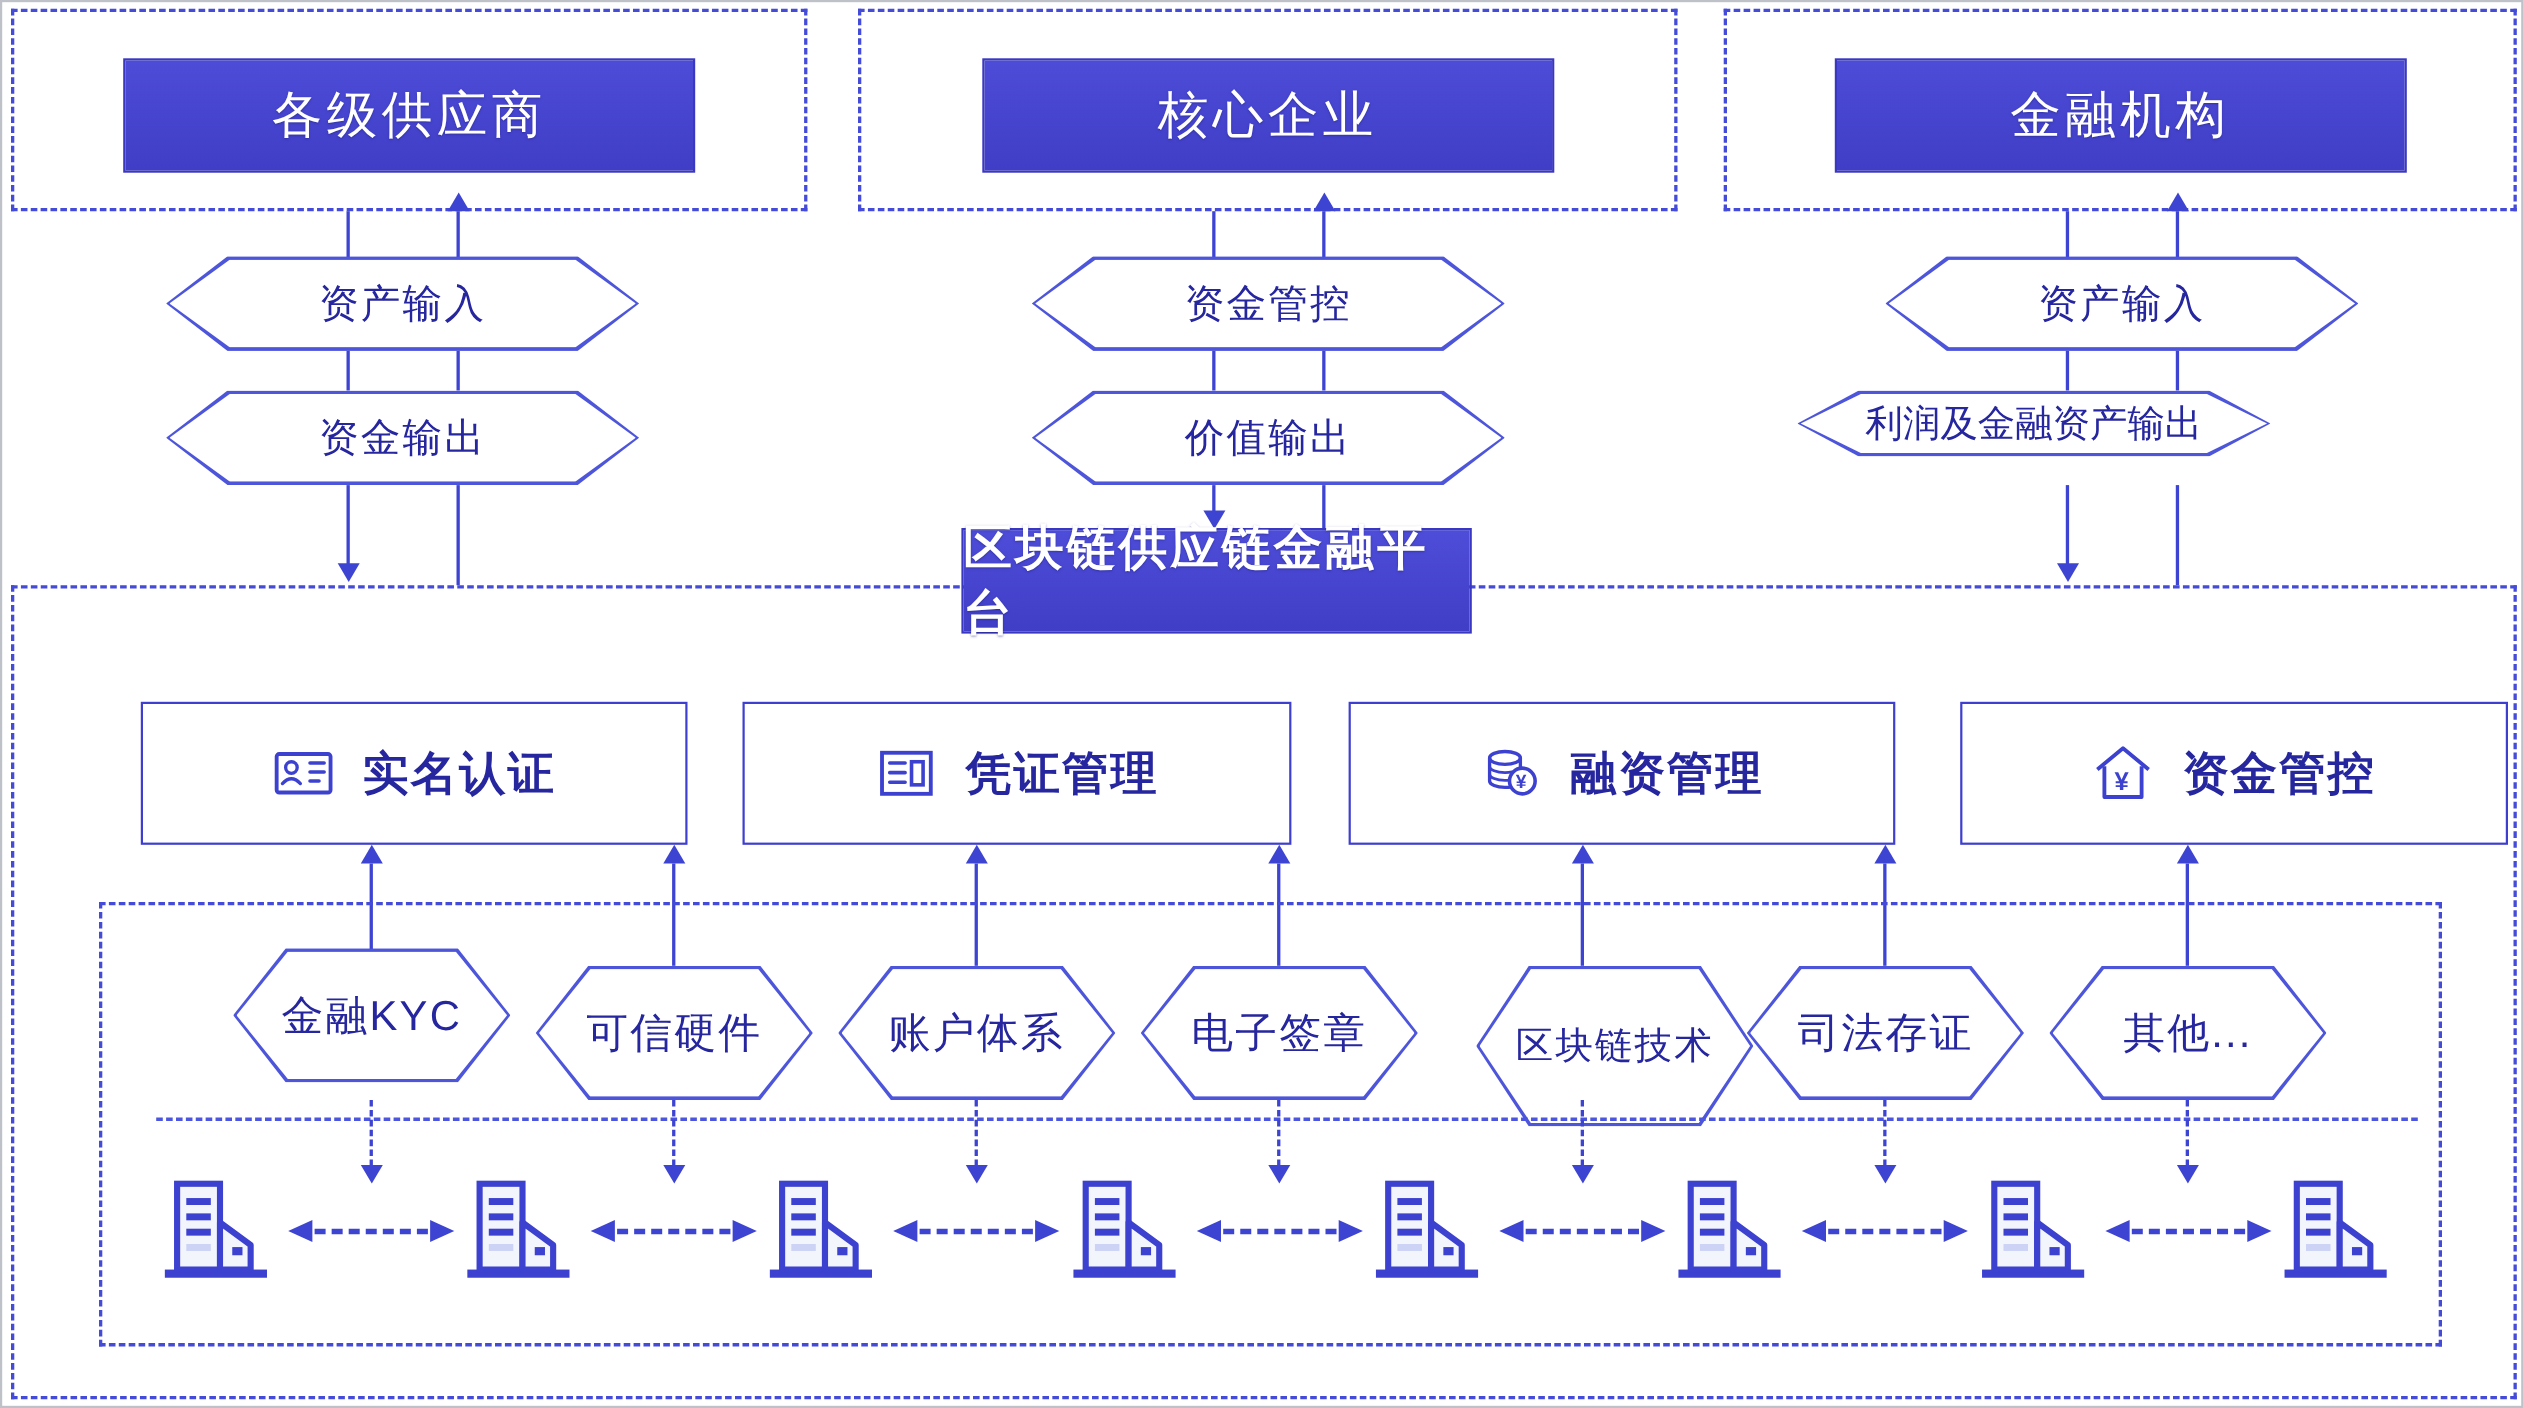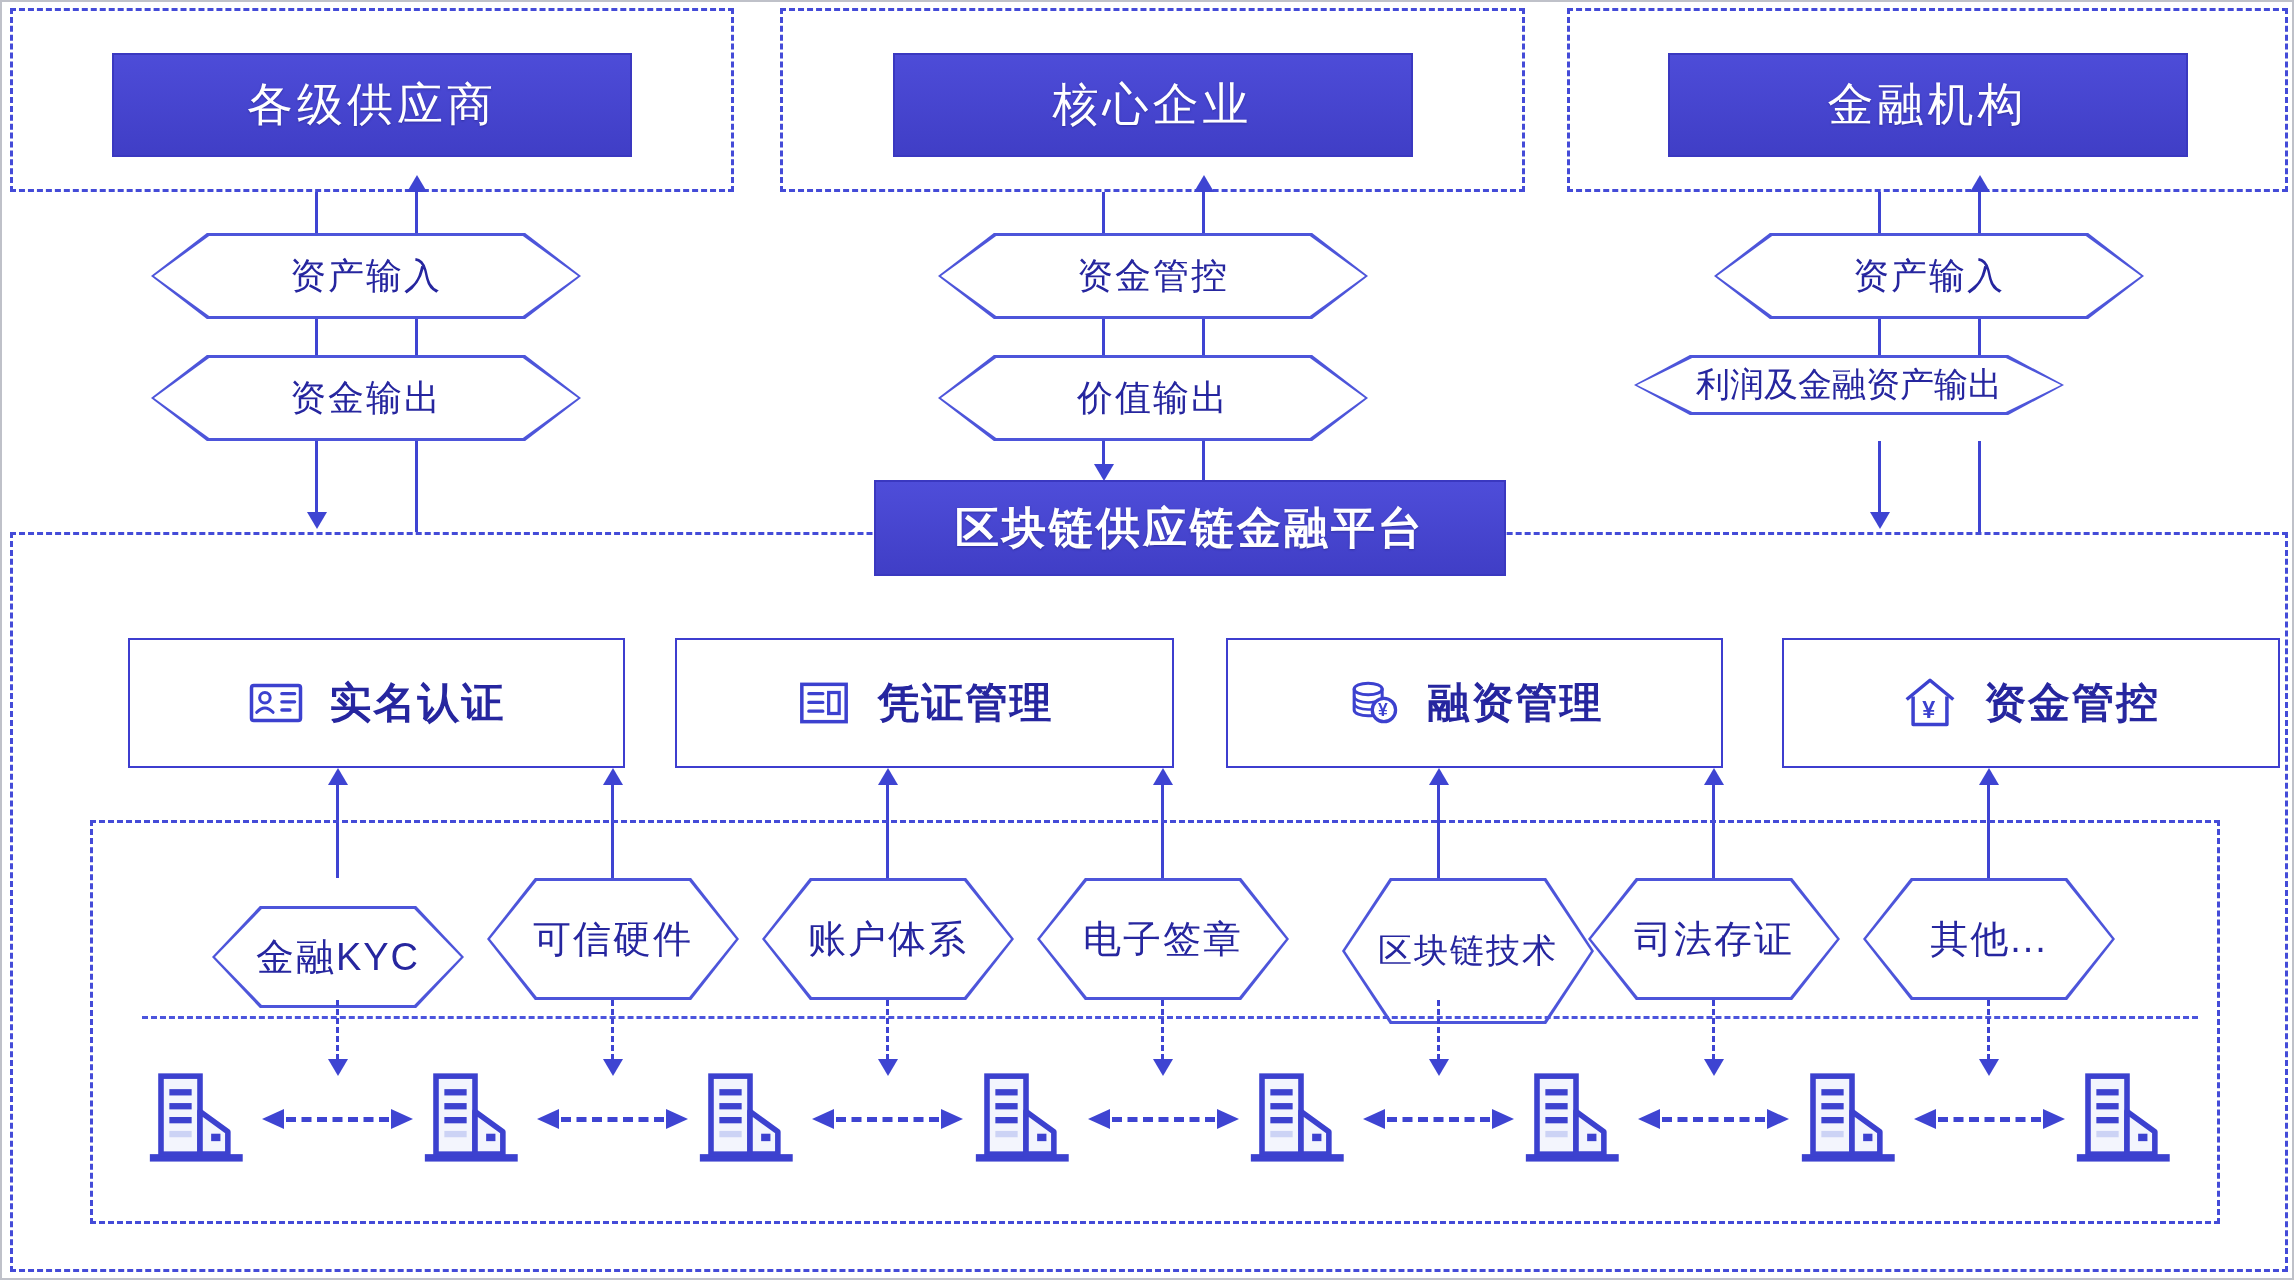--- a/index.html
+++ b/index.html
@@ -37,21 +37,21 @@
   .hex-outer{width:100%; height:100%; background:#4d55da;
     clip-path:polygon(13% 0,87% 0,100% 50%,87% 100%,13% 100%,0 50%);
     position:relative;}
   .tech-hex .hex-outer{clip-path:polygon(19% 0,81% 0,100% 50%,81% 100%,19% 100%,0 50%);}
   .hex-inner{position:absolute; inset:3px; background:#ffffff;
     clip-path:polygon(13% 0,87% 0,100% 50%,87% 100%,13% 100%,0 50%);
     display:flex; align-items:center; justify-content:center;
     color:var(--navy); font-weight:normal; font-size:36px; letter-spacing:2px;}
   .tech-hex .hex-inner{clip-path:polygon(19% 0,81% 0,100% 50%,81% 100%,19% 100%,0 50%); font-size:38px;}
   
-  .title-box{position:absolute; left:872px; top:478px; width:632px; height:96px;
+  .title-box{position:absolute; left:872px; top:478px; width:464px; height:96px;
     background:linear-gradient(180deg,#4e4dd9 0%,#403ec6 100%);
     border:2px solid #3a38c0; box-sizing:border-box;
     display:flex; align-items:center; justify-content:center;
     color:#fff; font-size:44px; font-weight:bold; letter-spacing:3px;
     text-shadow:0 1px 2px rgba(30,30,120,.5); z-index:3;}
   .module-box{position:absolute; top:636px; height:130px; background:#ffffff;
     border:2.5px solid #3e3ecf; box-sizing:border-box;
     display:flex; align-items:center; justify-content:center; gap:26px;
     color:var(--navy); font-size:42px; font-weight:bold; letter-spacing:2px; z-index:2;margin-left:37px;}
   .sep-line{position:absolute; left:140px; top:1014px; width:2056px; height:0;
@@ -189,21 +189,21 @@
   <div class="conn-up" style="left:334px;top:783px;height:93px"></div>
   <div class="conn-up" style="left:609px;top:783px;height:93px"></div>
   <div class="conn-up" style="left:884px;top:783px;height:93px"></div>
   <div class="conn-up" style="left:1159px;top:783px;height:93px"></div>
   <div class="conn-up" style="left:1435px;top:783px;height:93px"></div>
   <div class="conn-up" style="left:1710px;top:783px;height:93px"></div>
   <div class="conn-up" style="left:1985px;top:783px;height:93px"></div>
 
   <div class="dash-box" style="left:88px;top:818px;width:2130px;height:404px"></div>
 
-  <div class="tech-hex" style="left:210px;top:904px;width:252px;height:102px">
+  <div class="tech-hex" style="left:210px;top:860px;width:252px;height:122px">
     <div class="hex-outer">
         <div class="hex-inner">金融KYC</div>
       </div>
   </div>
   <div class="tech-hex" style="left:485px;top:876px;width:252px;height:122px">
     <div class="hex-outer">
         <div class="hex-inner">可信硬件</div>
       </div>
   </div>
   <div class="tech-hex" style="left:760px;top:876px;width:252px;height:122px">

